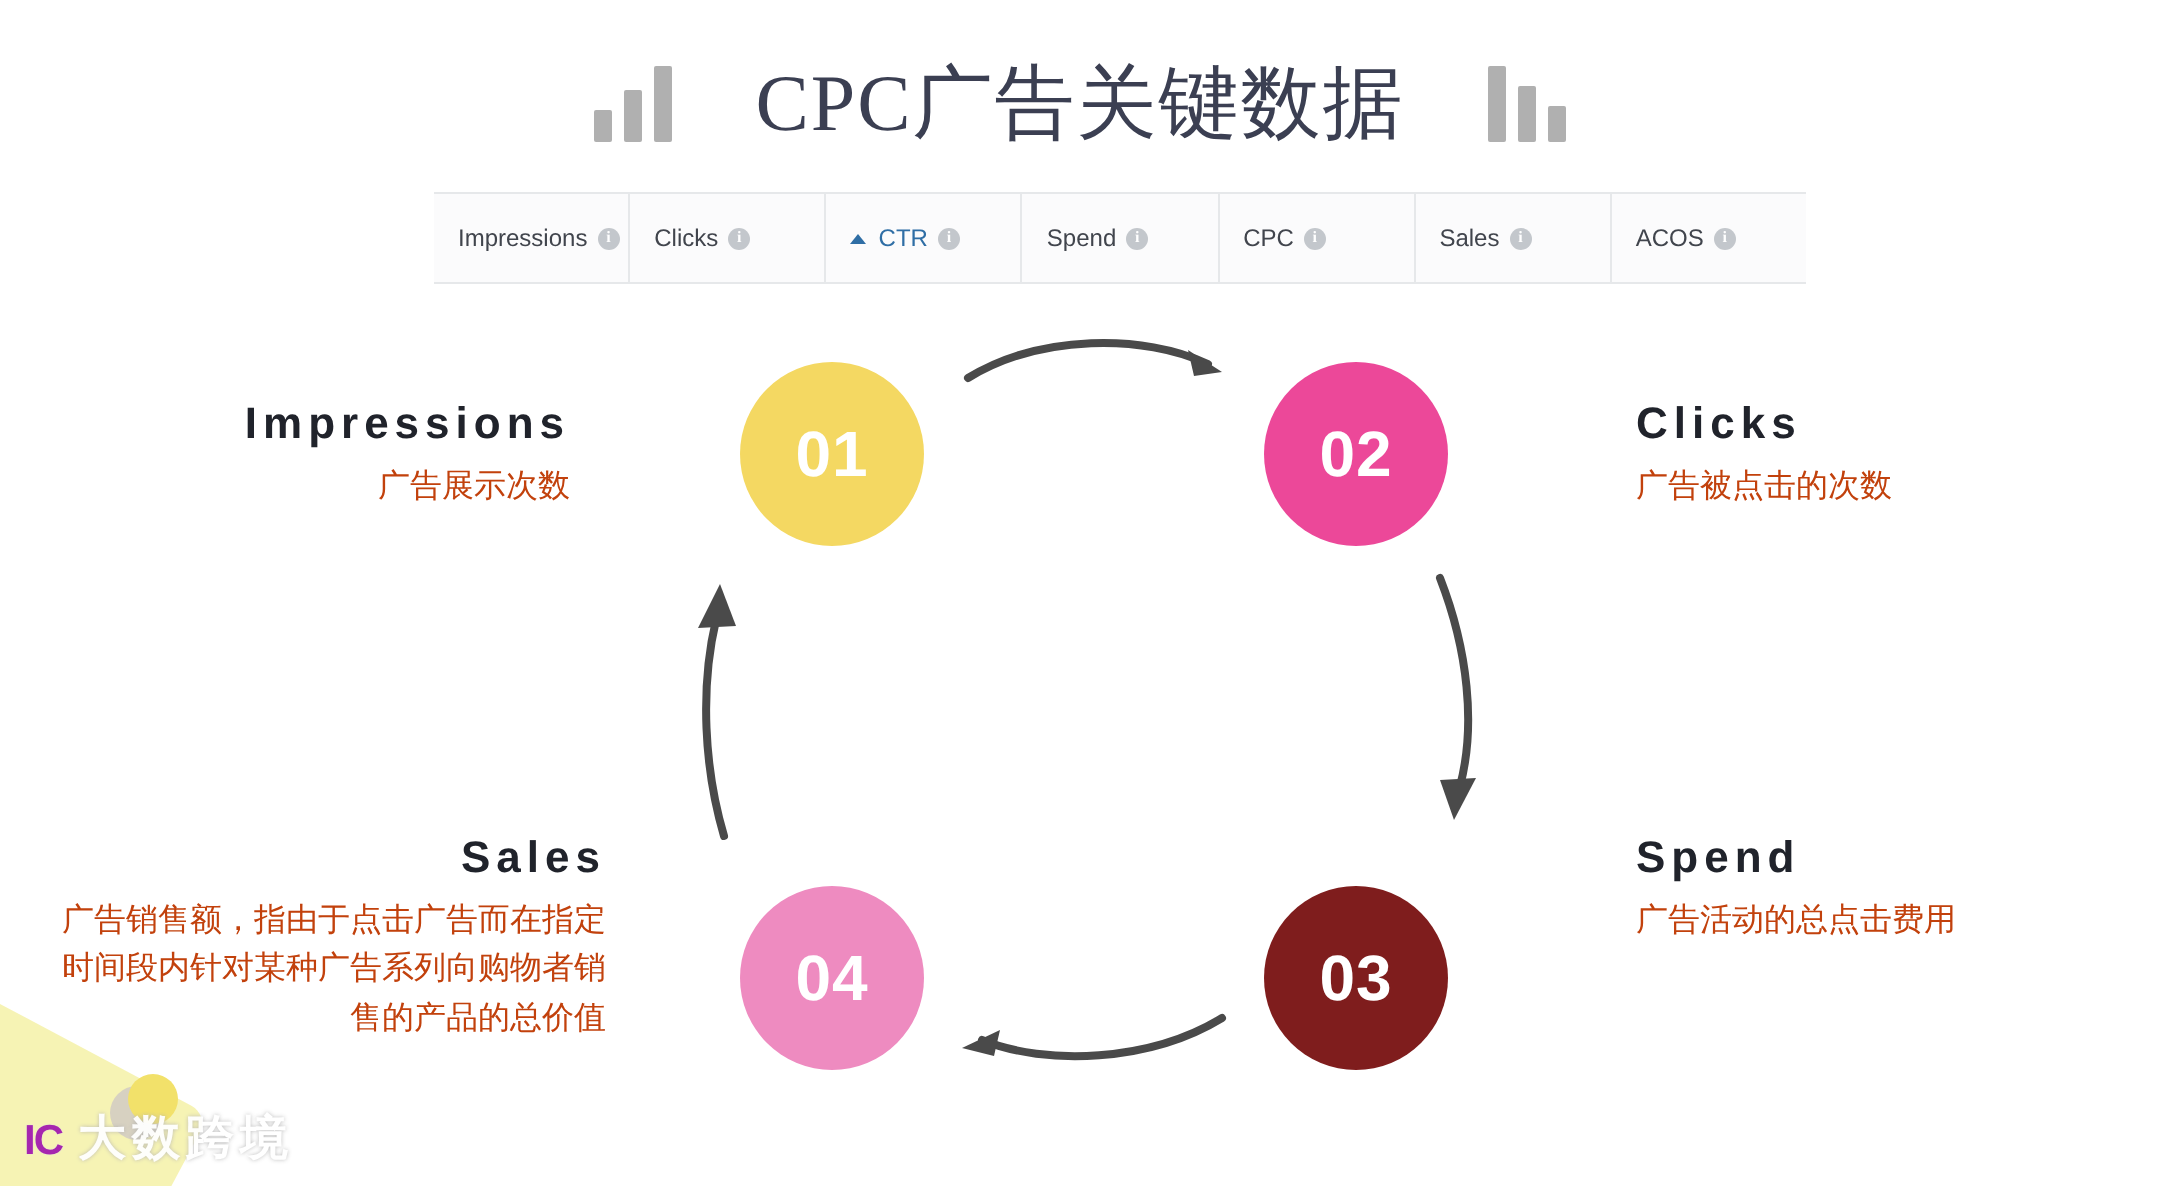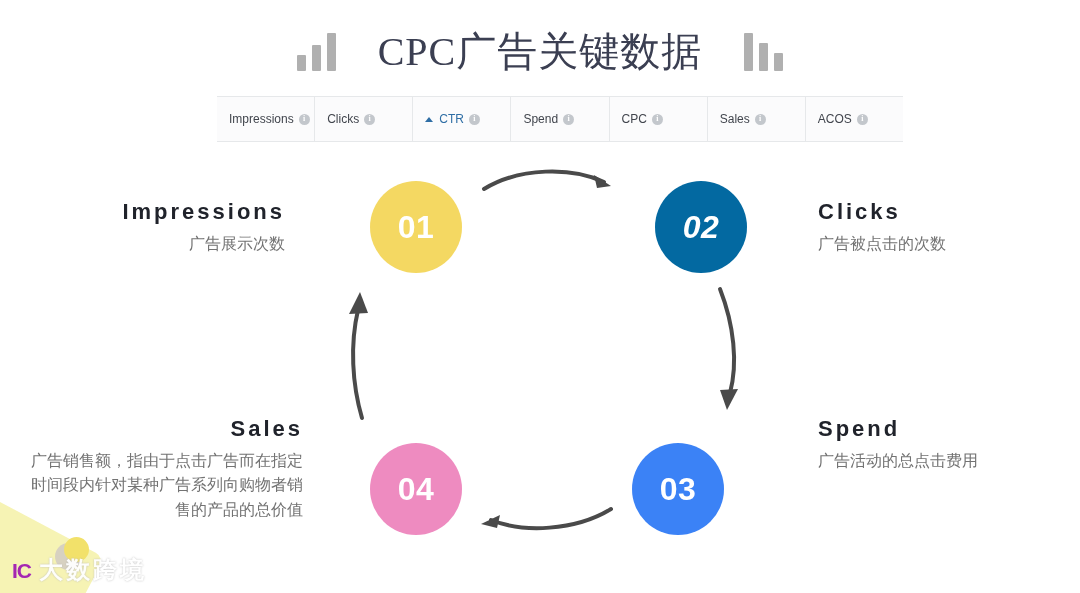--- a/index.html
+++ b/index.html
@@ -168,39 +168,39 @@
     border-radius: 50%;
     display: flex;
     align-items: center;
     justify-content: center;
     color: #ffffff;
     font-size: 32px;
     font-weight: bold;
     letter-spacing: .5px;
   }
   .c01 { left: 370px; top: 181px; background: #f4d862; }
-  .c02 { left: 655px; top: 181px; background: #0369a1; font-style: italic; }
-  .c03 { left: 632px; top: 443px; background: #3b82f6; }
+  .c02 { left: 632px; top: 181px; background: #ec4899; }
+  .c03 { left: 632px; top: 443px; background: #7f1d1d; }
   .c04 { left: 370px; top: 443px; background: #ee8bc0; text-align: center; }
 
   
   .arrow-svg { position: absolute; overflow: visible; }
 
   
   .label { position: absolute; }
   .label .hd {
     font-size: 22px;
     font-weight: bold;
     color: #20232b;
     letter-spacing: 3px;
     line-height: 1.25;
   }
   .label .sub {
     font-size: 16px;
-    color: #737373;
+    color: #c2410c;
     line-height: 1.55;
     margin-top: 6px;
   }
   .lbl-impressions { left: 40px; top: 198px; width: 245px; text-align: right; }
   .lbl-clicks      { left: 818px; top: 198px; width: 250px; text-align: left; }
   .lbl-spend       { left: 818px; top: 415px; width: 250px; text-align: left; }
   .lbl-sales       { left: 18px; top: 415px; width: 285px; text-align: right; }
 </style>
 </head>
 <body>

